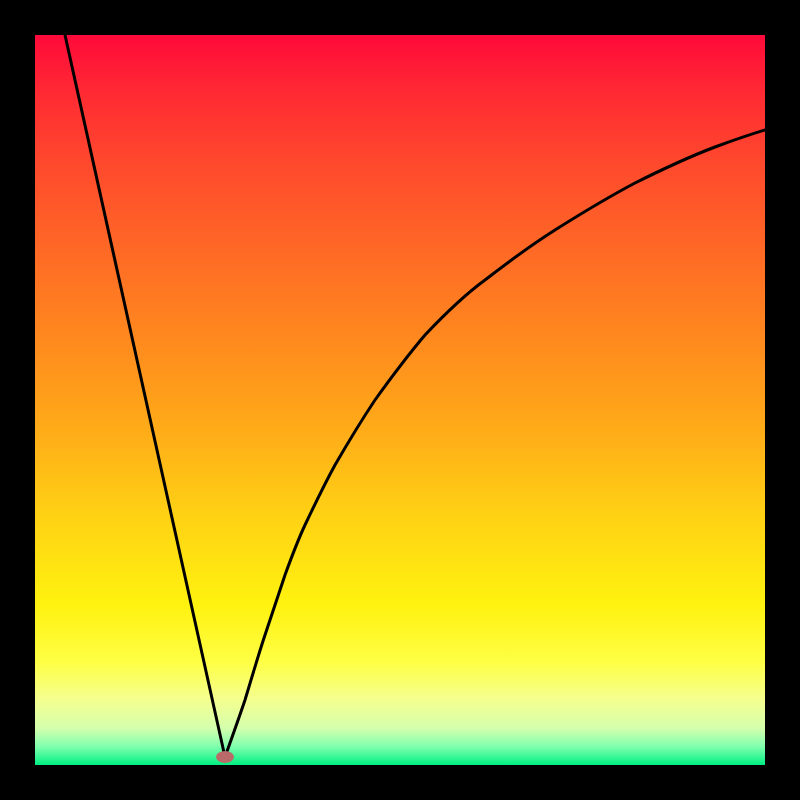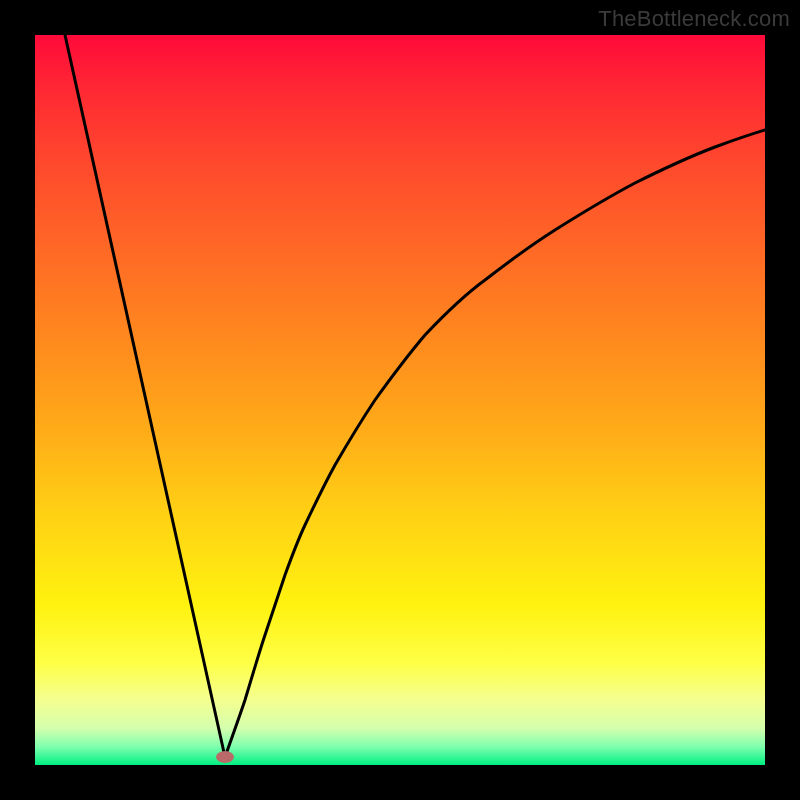--- a/index.html
+++ b/index.html
@@ -64,21 +64,20 @@
     stroke-linecap: round;
   }
   .dot {
     fill: #ba6a68;
   }
 </style>
 </head>
 <body>
 
 <div class="frame">
-  <div class="watermark">TheBottleneck.com</div>
 
   <div class="plot">
     <svg class="curve" viewBox="0 0 730 730">
 
       <path d="M 30 0 L 190 722"></path>
 
       <path d="M 190 722
                Q 205 680 210 665
                Q 224 618 230 600
                Q 244 558 250 540

